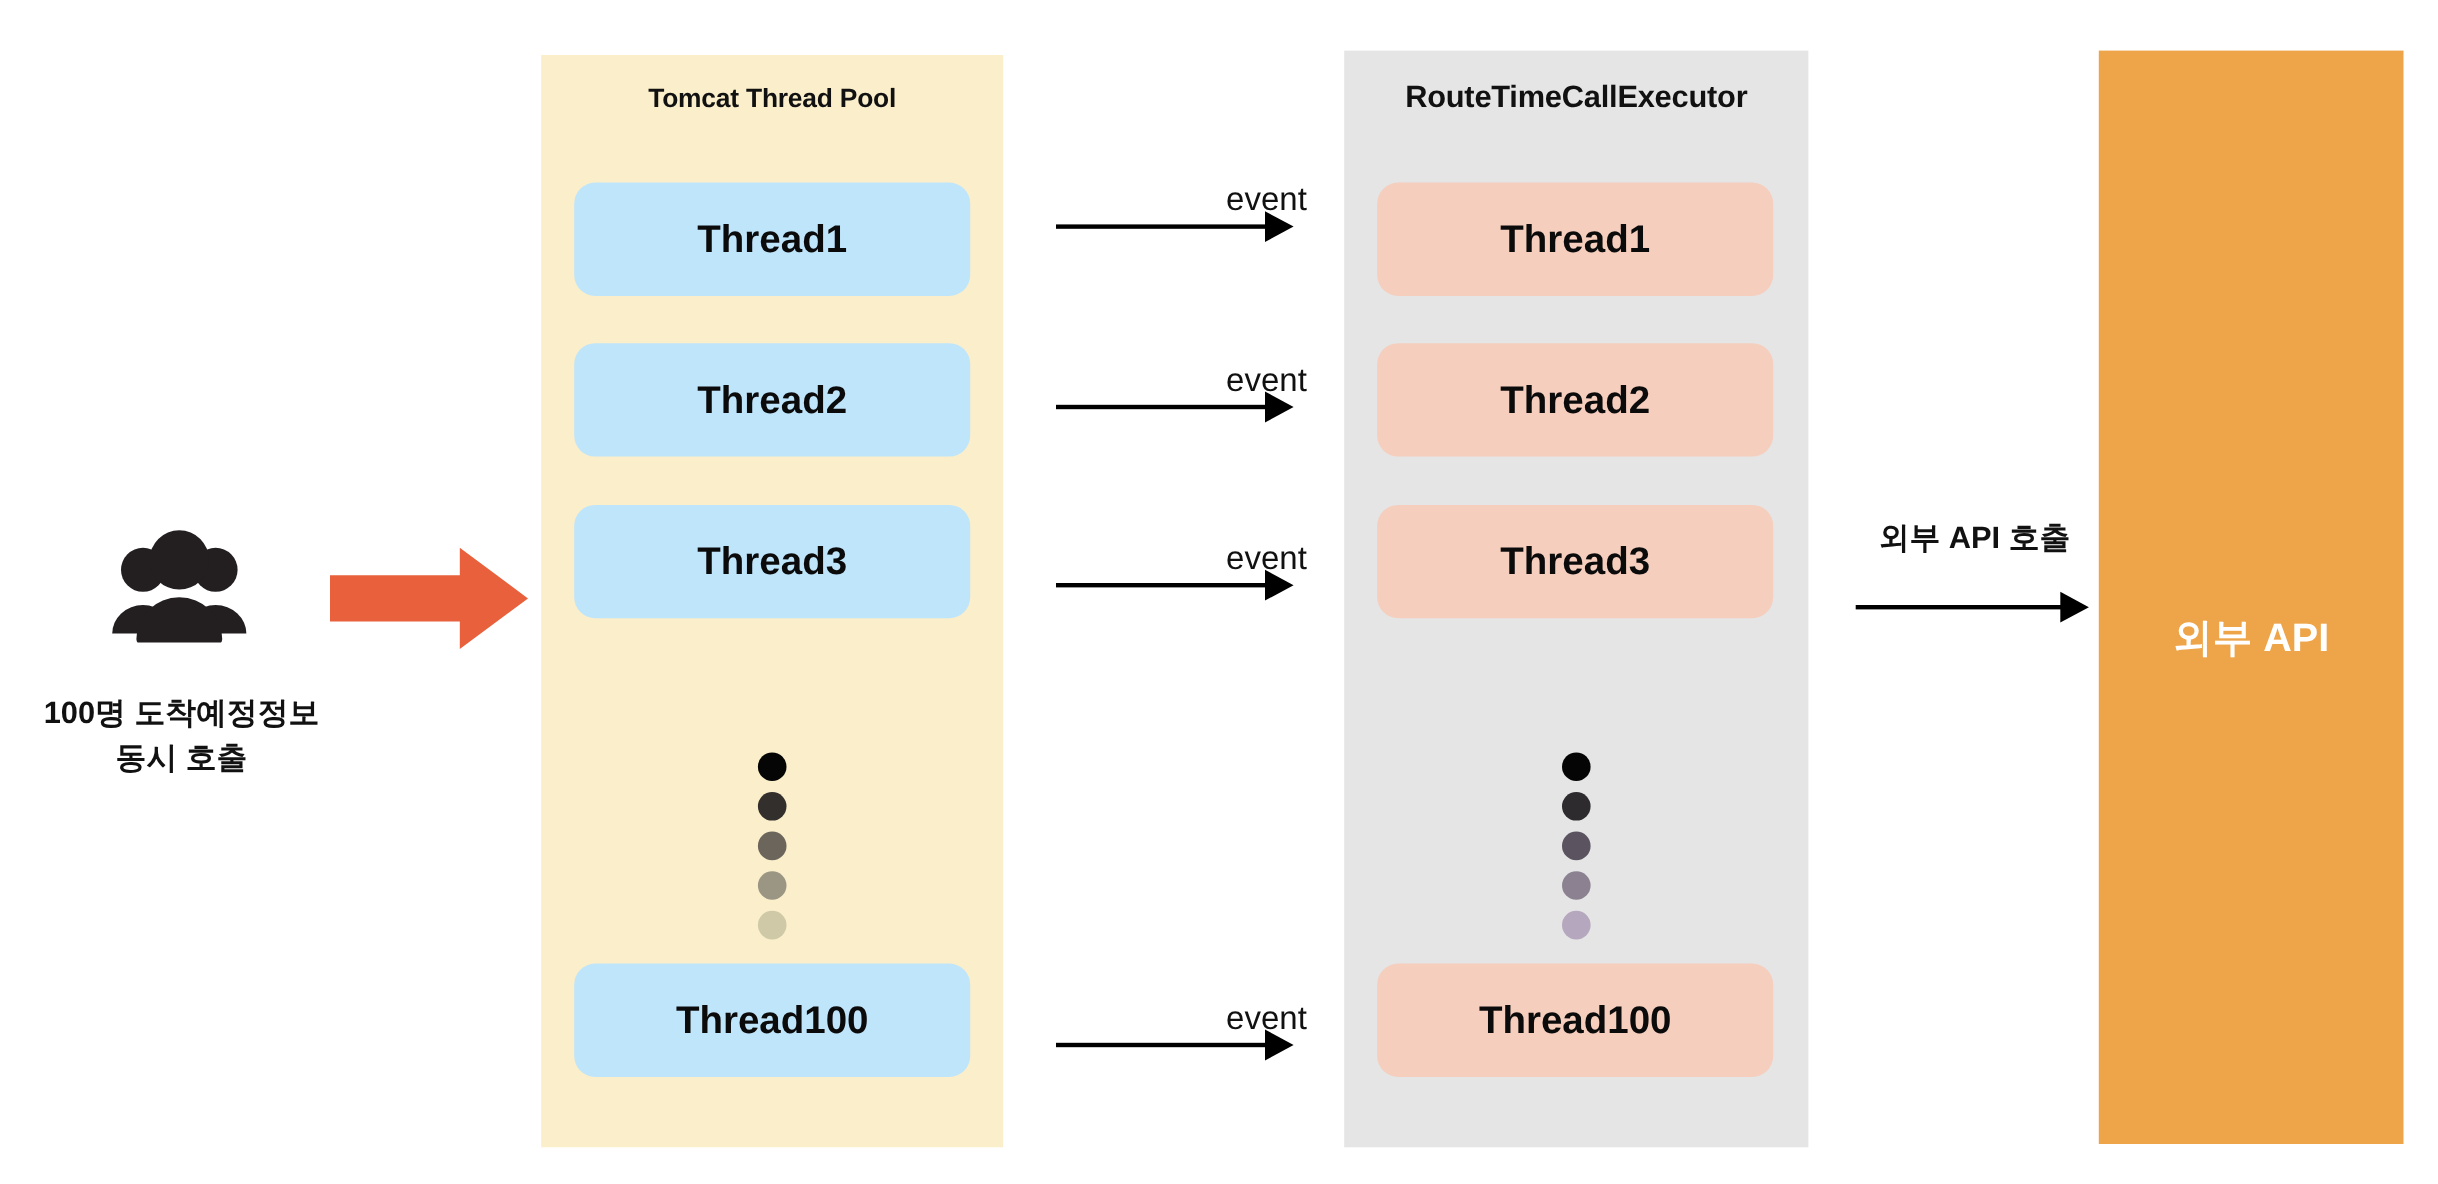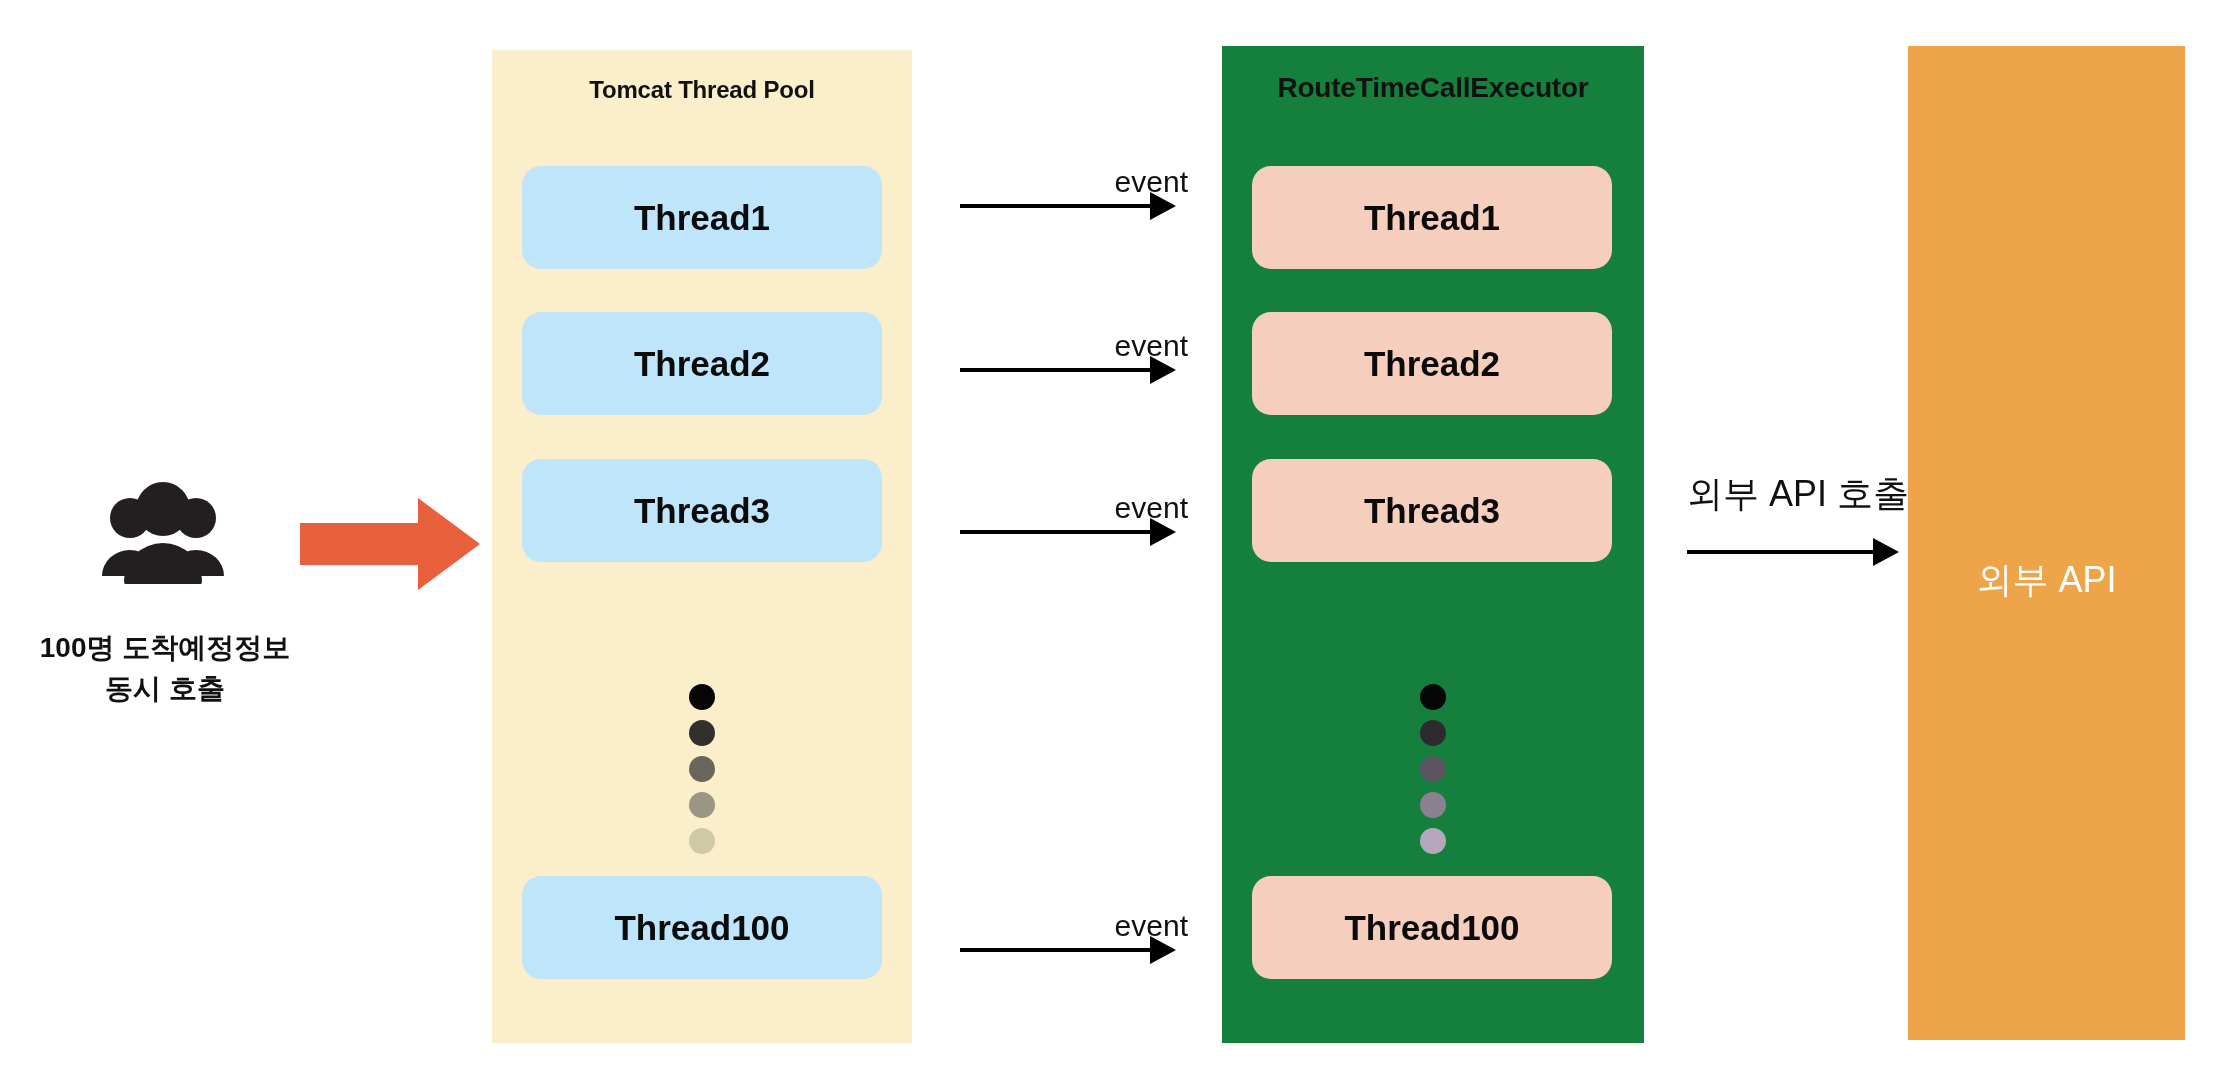--- a/index.html
+++ b/index.html
@@ -30,21 +30,21 @@
     top: 50px;
     width: 420px;
     height: 993px;
     background: #FAEECB;
   }
   #executor-panel {
     left: 1222px;
     top: 46px;
     width: 422px;
     height: 997px;
-    background: #15803d;
+    background: #e5e5e5;
   }
   #external-api-panel {
     left: 1908px;
     top: 46px;
     width: 277px;
     height: 994px;
     background: #EEA549;
   }
 
   .panel-title {
@@ -157,22 +157,22 @@
     top: 470px;
     width: 216px;
     height: 100px;
   }
   #external-api-arrow .lbl {
     position: absolute;
     top: 0;
     left: 0;
     width: 100%;
     text-align: center;
-    font-size: 36px;
-    font-weight: normal;
+    font-size: 28px;
+    font-weight: bold;
     color: #111111;
     white-space: nowrap;
   }
   #external-api-arrow .shaft {
     position: absolute;
     left: 0;
     top: 80px;
     width: 190px;
     height: 4px;
     background: #000000;
@@ -189,21 +189,21 @@
   }
 
   
   #external-api-label {
     position: absolute;
     left: 0;
     top: 510px;
     width: 100%;
     text-align: center;
     font-size: 36px;
-    font-weight: normal;
+    font-weight: bold;
     color: #ffffff;
   }
 
   
   #users-icon {
     position: absolute;
     left: 98px;
     top: 478px;
     width: 130px;
     height: 106px;

